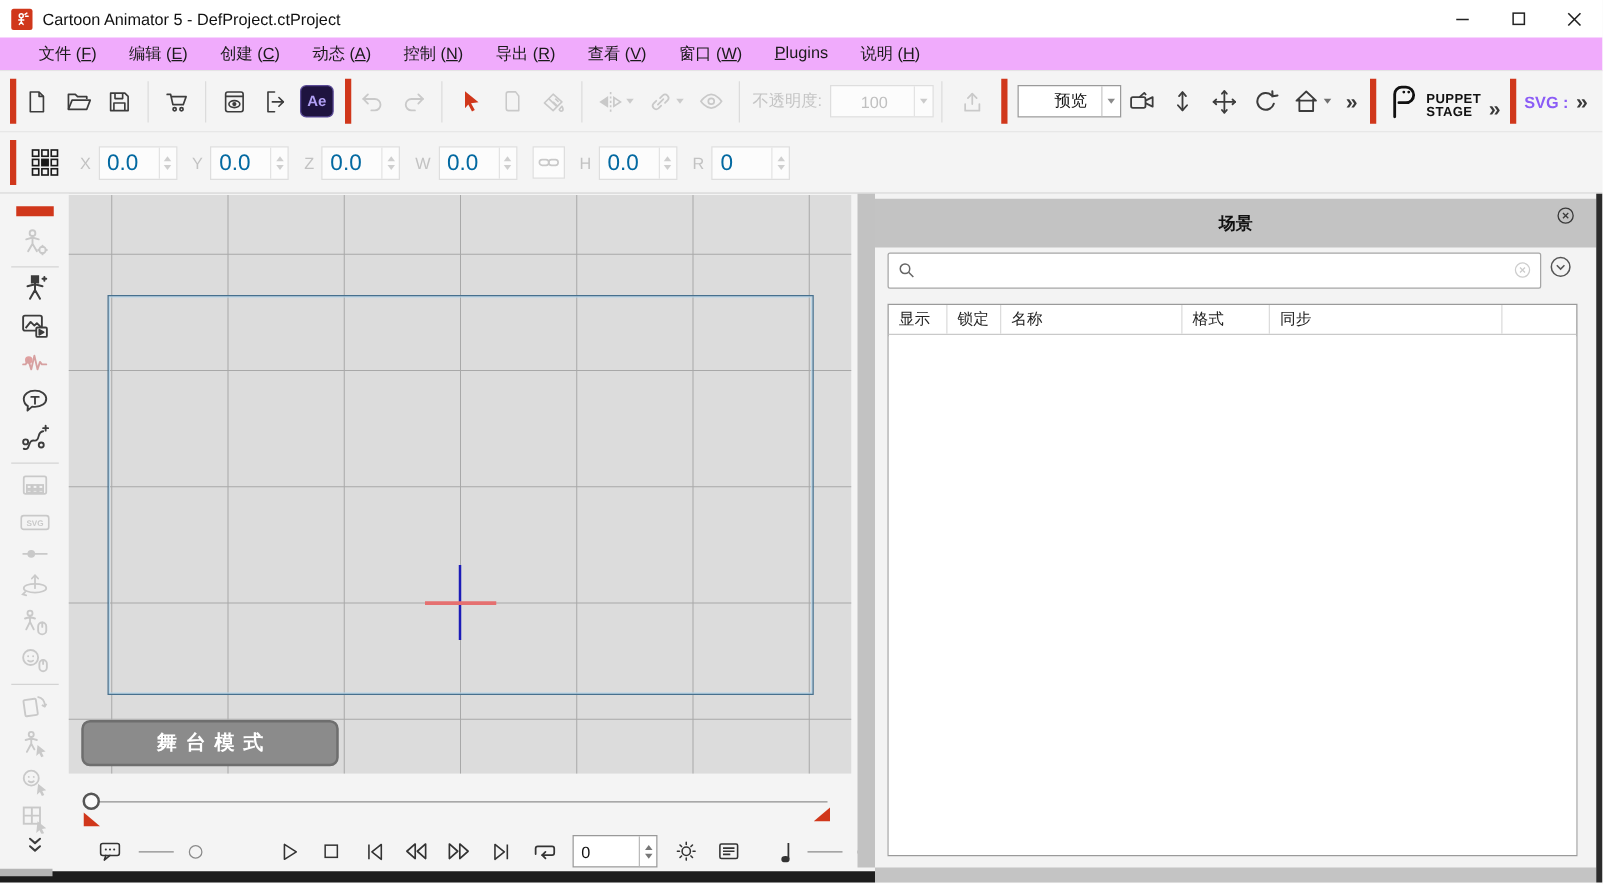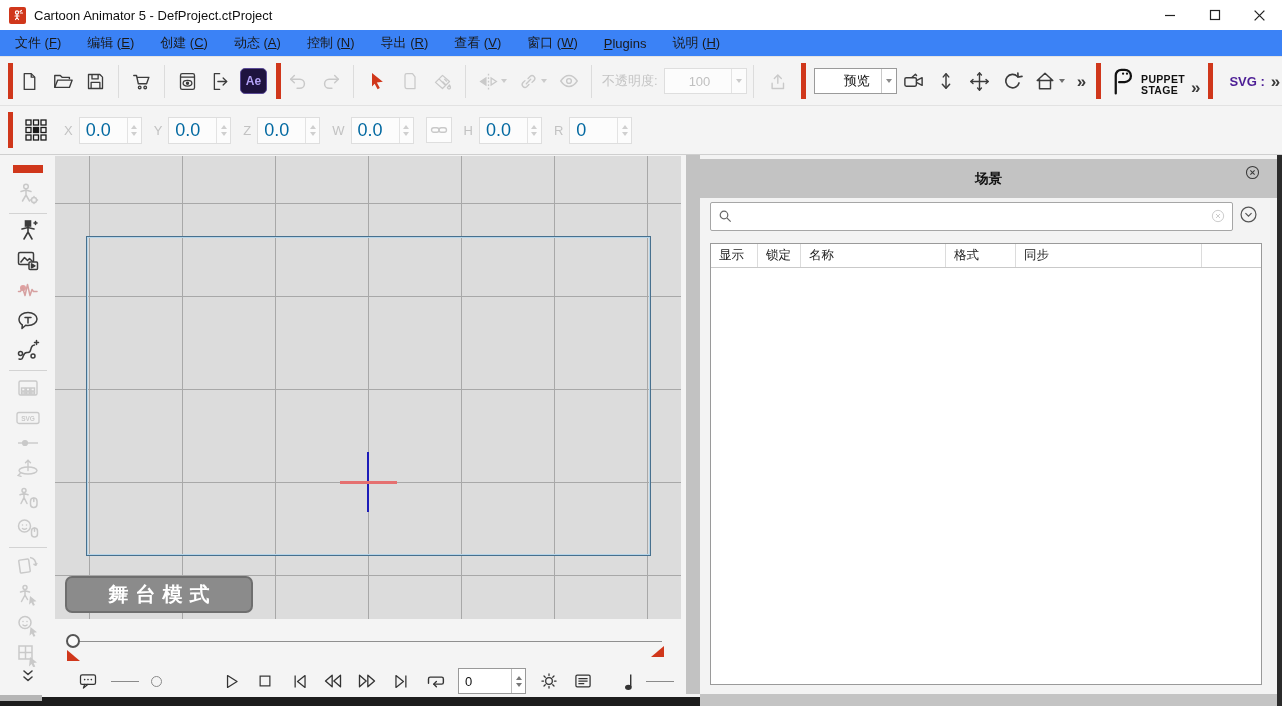--- a/index.html
+++ b/index.html
@@ -8,21 +8,21 @@
   .app { position:relative; width:1282px; height:707px; background:#fff; }
 
   
   .titlebar { height:30px; display:flex; align-items:center; background:#fff; }
   .app-logo { width:17px; height:17px; margin:0 8px 0 9px; background:var(--accent); border-radius:2px; display:flex; align-items:center; justify-content:center; }
   .title-text { font-size:13px; color:#111; }
   .win-controls { margin-left:auto; display:flex; height:30px; }
   .win-btn { width:45px; height:30px; display:flex; align-items:center; justify-content:center; color:#222; }
 
   
-  .menubar { height:27px; display:flex; align-items:center; padding-left:2px; background:#3b82f6; border-bottom:1px solid #e4e4e4; }
+  .menubar { height:27px; display:flex; align-items:flex-start; padding-left:18px; background:#f0abfc; border-bottom:1px solid #e4e4e4; }
   .menu-item { font-size:13px; padding:4px 13px; color:#1a1a1a; white-space:nowrap; }
   .menu-item u { text-decoration:underline; }
 
   
   .toolbar1 { height:49px; background:#f4f4f4; display:flex; align-items:center; padding-left:8px; border-bottom:1px solid #e2e2e2; }
   .toolbar2 { height:49px; background:#f4f4f4; display:flex; align-items:center; padding-left:8px; border-bottom:1px solid #cfcfcf; }
   .rbar { width:5px; height:36px; background:var(--accent); flex:none; }
   .vsep { width:1px; height:33px; background:#dcdcdc; margin:0 6px; flex:none; }
   .ib { width:33px; height:34px; display:flex; align-items:center; justify-content:center; flex:none; }
   .ico { color:#3c3c3c; display:block; }
@@ -32,21 +32,21 @@
   .ae-badge { width:27px; height:26px; border-radius:5px; background:var(--ae-bg); color:var(--ae-fg); font-size:12px; font-weight:bold; display:flex; align-items:center; justify-content:center; border:1px solid #5a4a96; }
   .opacity-label { font-size:13px; color:#c4c4c4; margin:0 6px 0 4px; white-space:nowrap; }
   .combo { display:flex; height:26px; border:1px solid #dedede; background:#fcfcfc; align-items:stretch; }
   .combo .val { width:48px; font-size:13px; color:#c0c0c0; display:flex; align-items:center; padding-left:6px;margin-left:18px; }
   .combo .btn { width:15px; border-left:1px solid #e3e3e3; display:flex; align-items:center; justify-content:center; }
   .combo.en { border-color:#9a9a9a; background:#fff; }
   .combo.en .val { color:#111; justify-content:center; padding-left:0; }
   .combo.en .btn { border-left:1px solid #c9c9c9; }
   .chev { font-size:17px; font-weight:bold; color:#3a3a3a; margin:0 6px; line-height:1; }
   .puppet-txt { font-size:10.5px; font-weight:bold; line-height:11px; color:#111; letter-spacing:.3px; margin-left:5px; }
-  .svg-label { font-size:13px; font-weight:bold; color:#4c1d95; margin-left:16px; white-space:nowrap; }
+  .svg-label { font-size:13px; font-weight:bold; color:#8b5cf6; margin-left:6px; white-space:nowrap; }
 
   
   .tf { display:flex; align-items:center; margin-left:12px; }
   .tf-label { font-size:13px; color:#c2c2c2; margin-right:6px; }
   .spinbox { display:flex; height:27px; border:1px solid #dedede; background:#fcfcfc; }
   .spinbox input { width:47px; border:0; outline:0; background:transparent; font-size:18px; color:#0369a1; padding-left:6px; font-family:"Liberation Sans",sans-serif; }
   .spin-btns { width:14px; border-left:1px solid #e3e3e3; display:flex; flex-direction:column; align-items:center; justify-content:center; gap:3px; }
   .tri-u { width:0; height:0; border-left:3.5px solid transparent; border-right:3.5px solid transparent; border-bottom:4.5px solid #cfcfcf; }
   .tri-dn { width:0; height:0; border-left:3.5px solid transparent; border-right:3.5px solid transparent; border-top:4.5px solid #cfcfcf; }
   .link-btn { width:26px; height:26px; border:1px solid #dedede; background:#fcfcfc; display:flex; align-items:center; justify-content:center; margin-left:12px; }
@@ -60,21 +60,21 @@
   .hsep { width:38px; height:1px; background:#d3d3d3; margin:1px 0 5px; flex:none; }
   .side-bottom { position:absolute; bottom:14px; left:50%; transform:translateX(-50%); }
 
   .canvas { position:absolute; left:55px; top:1px; width:626px; height:463px; background:var(--canvas-bg);
     background-image:linear-gradient(to right, var(--grid-line) 1px, transparent 1px),linear-gradient(to bottom, var(--grid-line) 1px, transparent 1px);
     background-size:93px 93px; background-position:34px 47px; overflow:hidden; }
   .stage-rect { position:absolute; left:31px; top:80px; width:565px; height:320px; border:1px solid var(--stage-border); box-shadow:inset 0 0 0 1px #b5d4e8; }
   .stats { position:absolute; left:4px; top:8px; font-family:"DejaVu Sans Mono",monospace; font-size:12.5px; line-height:14px; color:#000; }
   .cross-h { position:absolute; left:285px; top:325px; width:57px; height:3px; background:var(--crosshair-red); }
   .cross-v { position:absolute; left:312px; top:296px; width:2px; height:60px; background:var(--crosshair-blue); }
-  .stage-mode { position:absolute; left:10px; top:420px; width:188px; height:37px; background:#8b8b8b; border:2px solid #6e6e6e; border-radius:7px; display:flex; align-items:center; justify-content:center; color:#fff; font-size:20px; font-weight:bold; letter-spacing:7px; text-indent:7px; }
+  .stage-mode { position:absolute; left:10px; top:420px; width:206px; height:37px; background:#8b8b8b; border:2px solid #6e6e6e; border-radius:7px; display:flex; align-items:center; justify-content:center; color:#fff; font-size:16px; font-weight:bold; letter-spacing:7px; text-indent:7px; }
 
   .playbar { position:absolute; left:55px; top:464px; width:626px; height:78px; background:#f4f4f4; }
   .tl-track { position:absolute; left:17px; top:22px; width:590px; height:1px; background:#8f8f8f; }
   .tl-knob { position:absolute; left:11px; top:15px; width:14px; height:14px; border:2px solid #555; border-radius:50%; background:#fafafa; }
   .tl-mark-l { position:absolute; left:12px; top:31px; width:0; height:0; border-bottom:11px solid var(--accent); border-right:13px solid transparent; }
   .tl-mark-r { position:absolute; left:596px; top:27px; width:0; height:0; border-bottom:11px solid var(--accent); border-left:13px solid transparent; }
   .pb-row { position:absolute; left:0; top:46px; width:626px; height:32px; display:flex; align-items:center; padding-left:22px; gap:12px; }
   .pb-ico { width:22px; height:22px; display:flex; align-items:center; justify-content:center; flex:none; color:#333; }
   .mini-line { width:28px; height:1px; background:#8a8a8a; flex:none; }
   .mini-knob { width:11px; height:11px; border:1.5px solid #8a8a8a; border-radius:50%; background:#f4f4f4; flex:none; }

